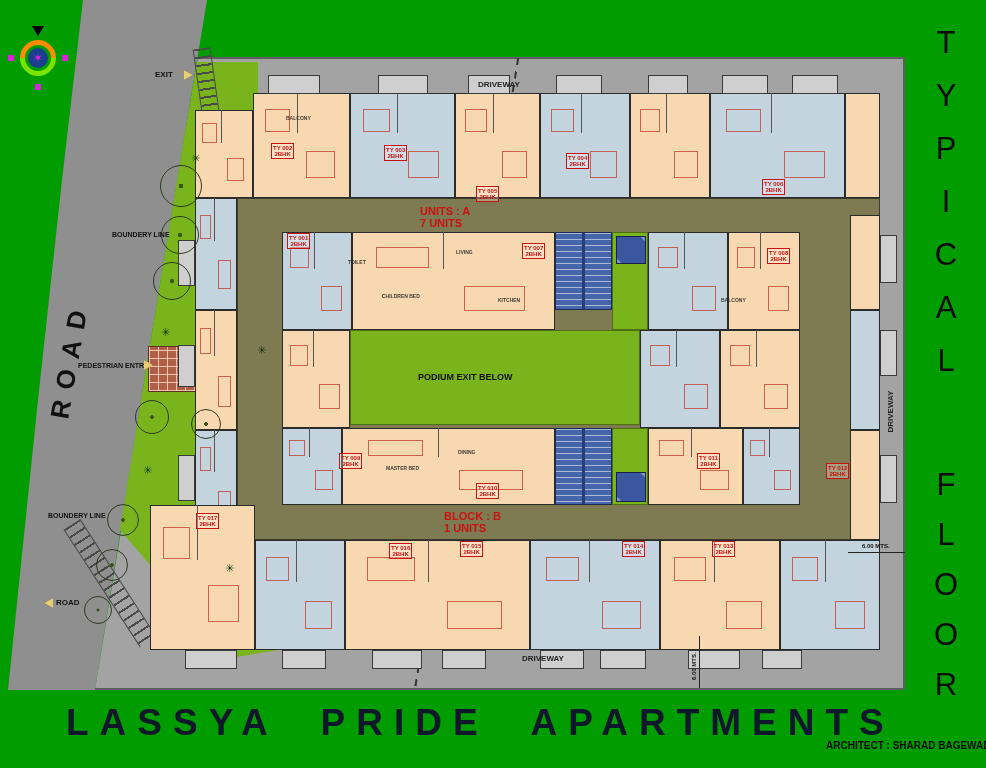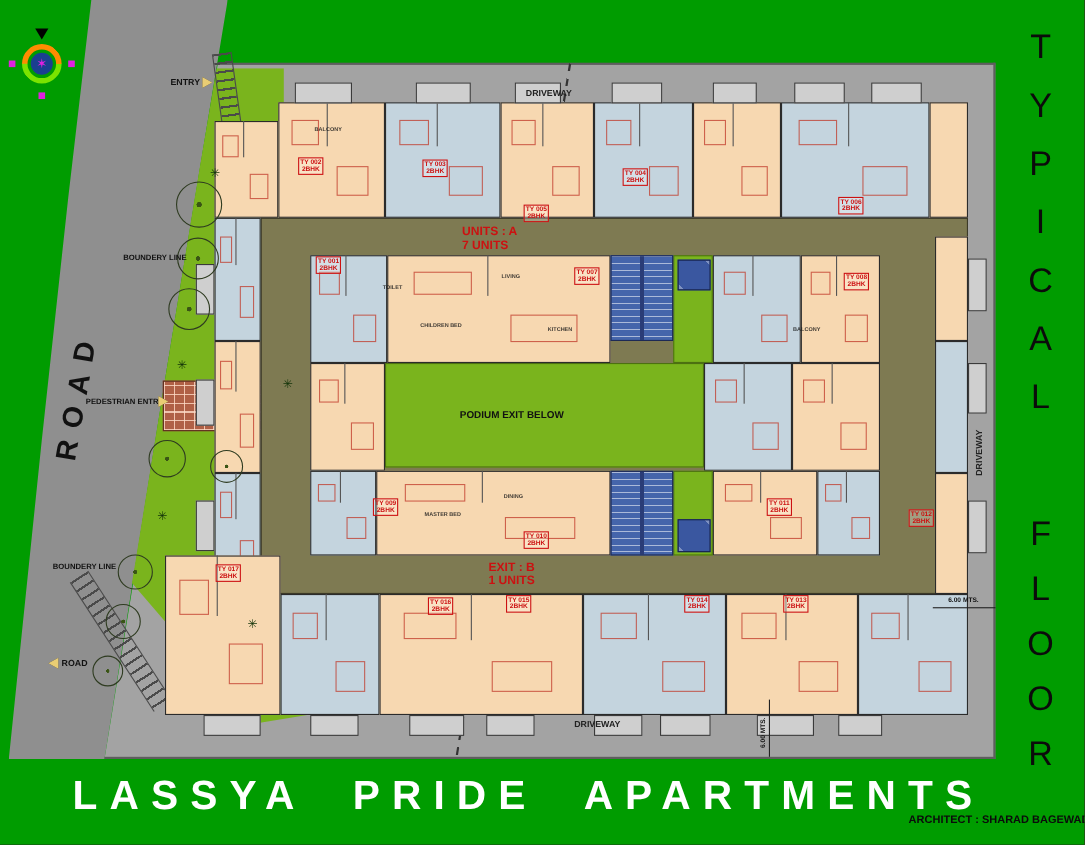--- a/index.html
+++ b/index.html
@@ -40,21 +40,21 @@
     border:1px solid #c11;background:rgba(255,255,255,.28);padding:1px;}
   .rlabel{color:#1a1a1a;font-size:5px;line-height:5px;font-weight:bold;white-space:nowrap;opacity:.85;}
   .blocklbl{color:#c11;font-size:11px;line-height:12px;font-weight:bold;text-align:center;white-space:nowrap;}
   .arrow-r{width:0;height:0;border-top:5px solid rgba(0,0,0,0);border-bottom:5px solid rgba(0,0,0,0);border-left:9px solid #e9cd74;filter:drop-shadow(0 0 0.5px #333);}
   .arrow-l{width:0;height:0;border-top:5px solid rgba(0,0,0,0);border-bottom:5px solid rgba(0,0,0,0);border-right:9px solid #e9cd74;filter:drop-shadow(0 0 0.5px #333);}
   .dimline{background:#222;}
   
   #side-title-typical,#side-title-floor{left:916px;width:60px;text-align:center;color:#0b0b0b;
     font-size:31px;line-height:53px;font-weight:normal;}
   #side-title-typical{top:16px;} #side-title-floor{top:460px;line-height:50px;}
-  #main-title{left:66px;top:702px;width:740px;color:#ffffff;font-size:37px;font-weight:bold;
+  #main-title{left:66px;top:702px;width:740px;color:#0f172a;font-size:37px;font-weight:bold;
     letter-spacing:11px;word-spacing:22px;white-space:nowrap;}
   #architect{left:826px;top:740px;color:#0b0b0b;font-size:10px;font-weight:bold;white-space:nowrap;}
   
   #compass{left:20px;top:40px;width:36px;height:36px;}
   #compass .ring{left:0;top:0;width:36px;height:36px;border-radius:50%;border:5px solid;
     border-color:#ff8c00 #ff8c00 #7be300 #7be300;transform:rotate(-45deg);}
   #compass .core{left:8px;top:8px;width:20px;height:20px;border-radius:50%;background:#1a3f8f;
     color:#e020e0;font-size:12px;line-height:20px;text-align:center;}
   #compass .sq{width:6px;height:6px;background:#e020e0;}
   #compass .flag{left:12px;top:-14px;width:0;height:0;border-left:6px solid rgba(0,0,0,0);
@@ -260,30 +260,30 @@
       <div class="rlabel" style="left: 458px; top: 450px;">DINING</div>
       <div class="rlabel" style="left: 721px; top: 298px;">BALCONY</div>
     </div>
 
   <div class="blocklbl" style="left:370px;top:205px;width:100px;">
     <span>UNITS : A</span>
       <br>
     <span>7 UNITS</span>
   </div>
   <div class="blocklbl" style="left:394px;top:510px;width:100px;">
-    <span>EXIT : B</span>
+    <span>BLOCK : B</span>
       <br>
     <span>1 UNITS</span>
   </div>
 
   <div class="lbl" style="left:418px;top:372px;font-size:9px;">PODIUM EXIT BELOW</div>
   <div class="lbl" style="left:478px;top:80px;font-size:8px;color:#222;">DRIVEWAY</div>
   <div class="lbl" style="left:522px;top:654px;font-size:8px;color:#222;">DRIVEWAY</div>
   <div class="lbl vtext" style="left:860px;top:398px;width:60px;font-size:8px;color:#222;">DRIVEWAY</div>
-  <div class="lbl" style="left:155px;top:70px;font-size:8px;">ENTRY</div>
+  <div class="lbl" style="left:155px;top:70px;font-size:8px;">EXIT</div>
   <div class="arrow-r" style="left:184px;top:70px;"></div>
   <div class="lbl" style="left:56px;top:598px;font-size:8px;">ROAD</div>
   <div class="arrow-l" style="left:44px;top:598px;"></div>
   <div class="lbl" style="left:78px;top:362px;font-size:7px;">PEDESTRIAN ENTRY</div>
   <div class="arrow-r" style="left:144px;top:360px;"></div>
   <div class="lbl" style="left:112px;top:231px;font-size:7px;">BOUNDERY LINE</div>
   <div class="lbl" style="left:48px;top:512px;font-size:7px;">BOUNDERY LINE</div>
   <div class="dimline" style="left:848px;top:552px;width:57px;height:1px;"></div>
   <div class="lbl" style="left:862px;top:543px;font-size:6px;">6.00 MTS.</div>
   <div class="dimline" style="left:699px;top:636px;width:1px;height:52px;"></div>

